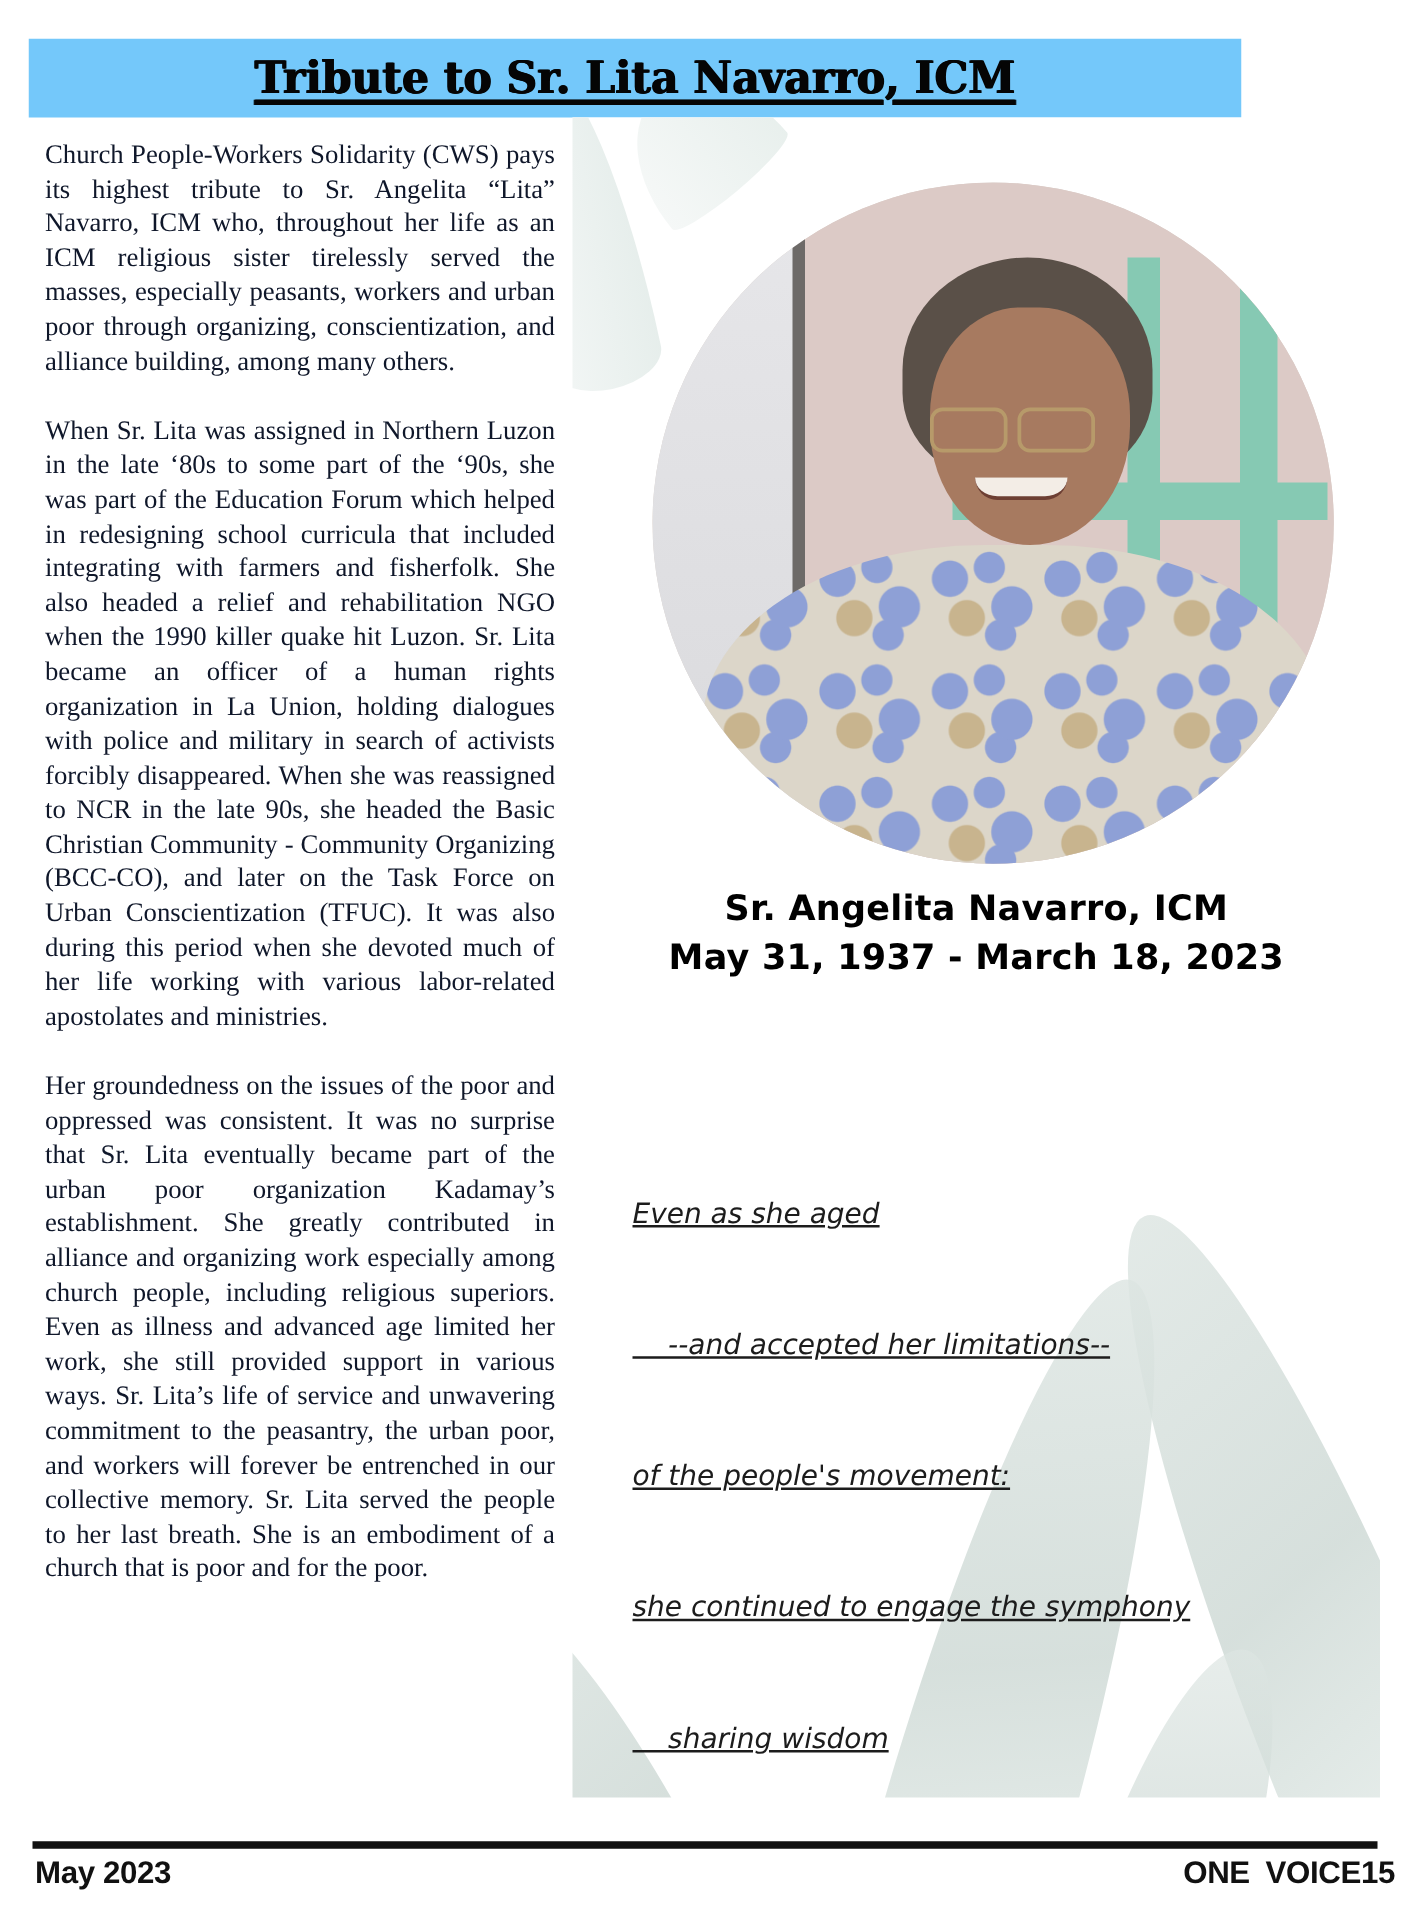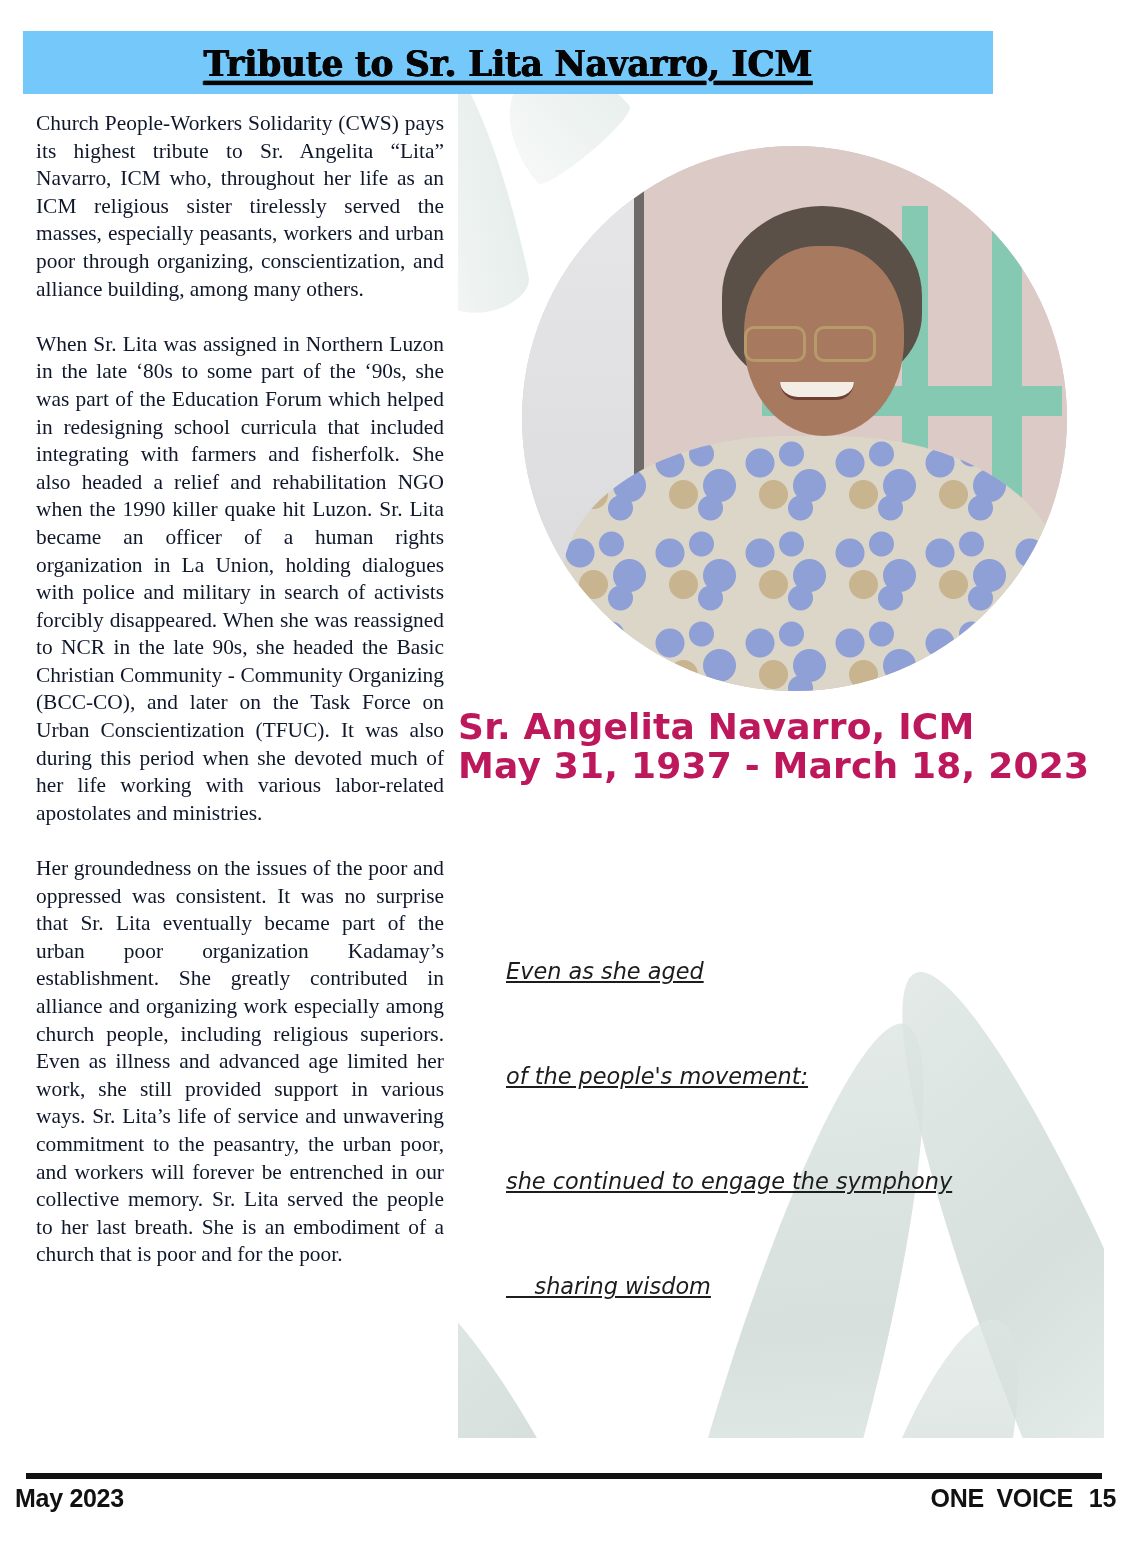--- a/index.html
+++ b/index.html
@@ -67,42 +67,42 @@
         radial-gradient(circle at 20% 30%, #8ea0d6 0 14px, transparent 15px),
         radial-gradient(circle at 55% 20%, #8ea0d6 0 12px, transparent 13px),
         radial-gradient(circle at 75% 55%, #8ea0d6 0 16px, transparent 17px),
         radial-gradient(circle at 35% 65%, #c8b48e 0 14px, transparent 15px),
         radial-gradient(circle at 65% 80%, #8ea0d6 0 12px, transparent 13px),
         #dcd6c9;
       background-size: 90px 90px;
     }
 
     .name-block {
-      position: absolute; left: 0; top: 613px; width: 646px; text-align: left;
-      font-family: "DejaVu Sans", sans-serif; font-weight: bold; font-size: 36px; line-height: 39px; color: #be185d;
+      position: absolute; left: 0; top: 613px; width: 646px; text-align: center;
+      font-family: "DejaVu Sans", sans-serif; font-weight: bold; font-size: 28px; line-height: 39px; color: #000000;
       letter-spacing: 0.2px;
     }
 
     .poem {
       position: absolute; left: 48px; top: 720px; width: 590px;
       font-family: "DejaVu Sans", sans-serif; font-style: italic; font-size: 22.4px; line-height: 35px; color: #1c1c1c;
       white-space: pre;
     }
     .poem .stanza { margin-bottom: 35px; }
     .poem .line { display: block; text-decoration: underline; }
 
     .footer-rule { position: absolute; left: 26px; top: 1473px; width: 1076px; height: 6px; background: #111; }
     .footer-left, .footer-right {
       position: absolute; top: 1484px;
       font-family: "Liberation Sans", sans-serif; font-weight: bold; font-size: 25px; color: #111;
       letter-spacing: -0.3px;
     }
-    .footer-left { left: 15px; }
+    .footer-left { left: 28px; }
     .footer-right { right: 24px; word-spacing: 6px; }
-    .footer-right .pub { margin-right: 16px; }
+    .footer-right .pub { }
   </style>
 </head>
 <body>
 
 <div class="title-bar">
   <h1>Tribute to Sr. Lita Navarro, ICM</h1>
 </div>
 
 <div class="article">
   <p>Church People-Workers Solidarity (CWS) pays its highest tribute to Sr. Angelita “Lita” Navarro, ICM who, throughout her life as an ICM religious sister tirelessly served the masses, especially peasants, workers and urban poor through organizing, conscientization, and alliance building, among many others.</p>
@@ -134,20 +134,21 @@
   </div>
 
   <div class="name-block">
     <div>Sr. Angelita Navarro, ICM</div>
     <div>May 31, 1937 - March 18, 2023</div>
   </div>
 
   <div class="poem">
     <div class="stanza">
       <span class="line">Even as she aged</span>
+      <span class="line">    --and accepted her limitations--</span>
       <span class="line">of the people's movement:</span>
       <span class="line">she continued to engage the symphony</span>
       <span class="line">    sharing wisdom</span>
       
       
       
       
     </div>
     
   </div>

